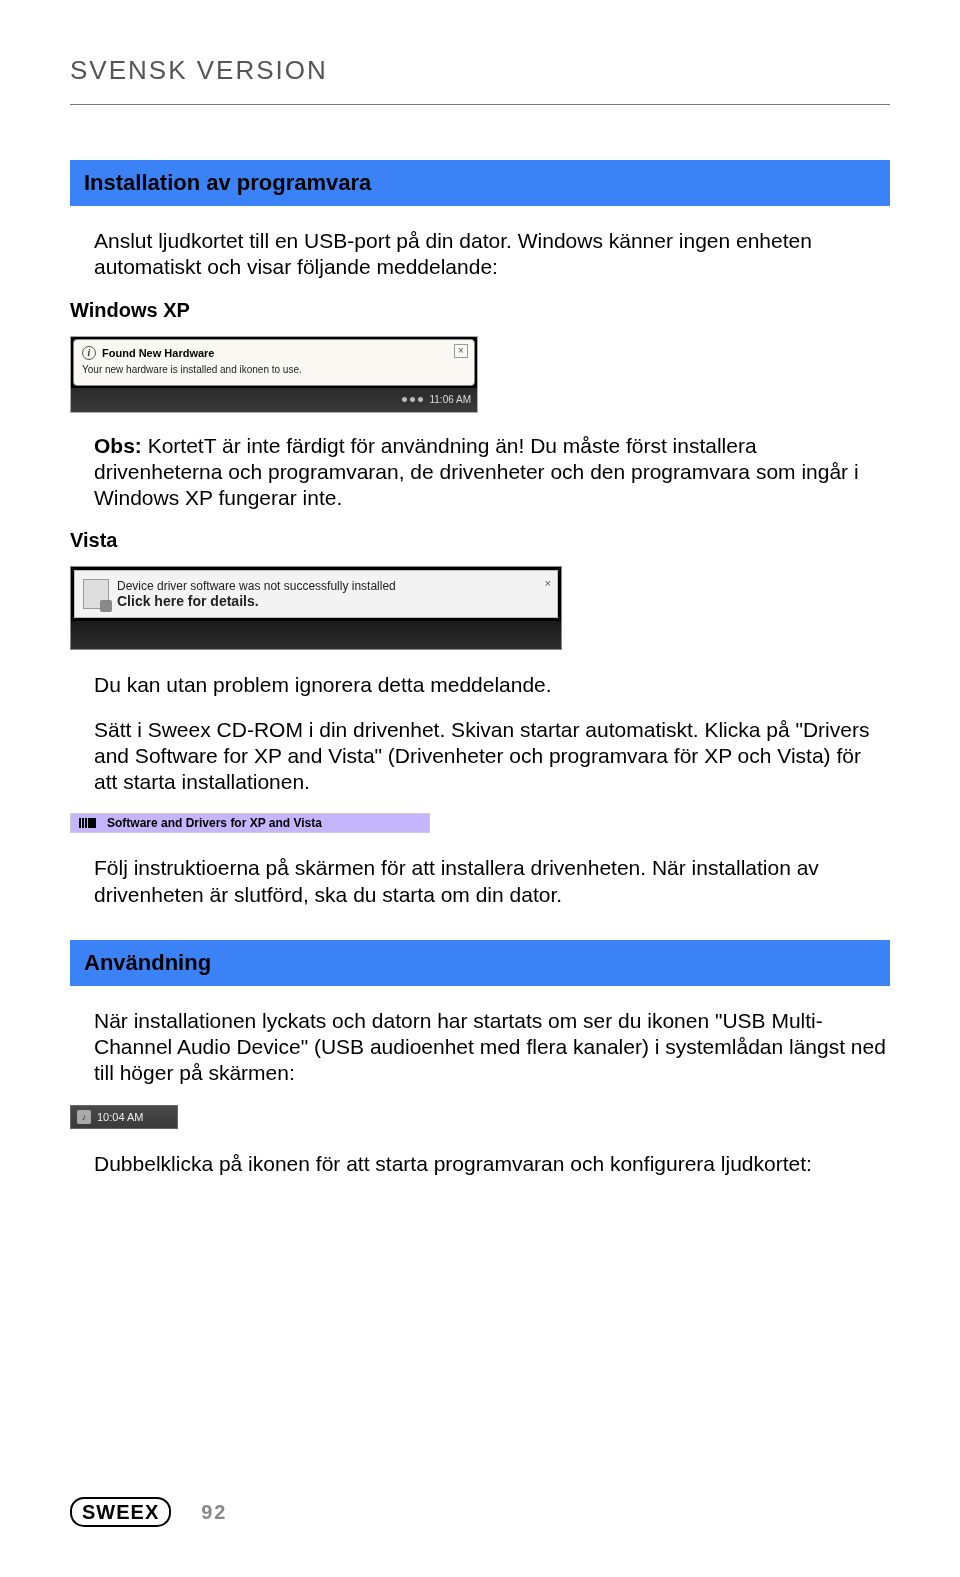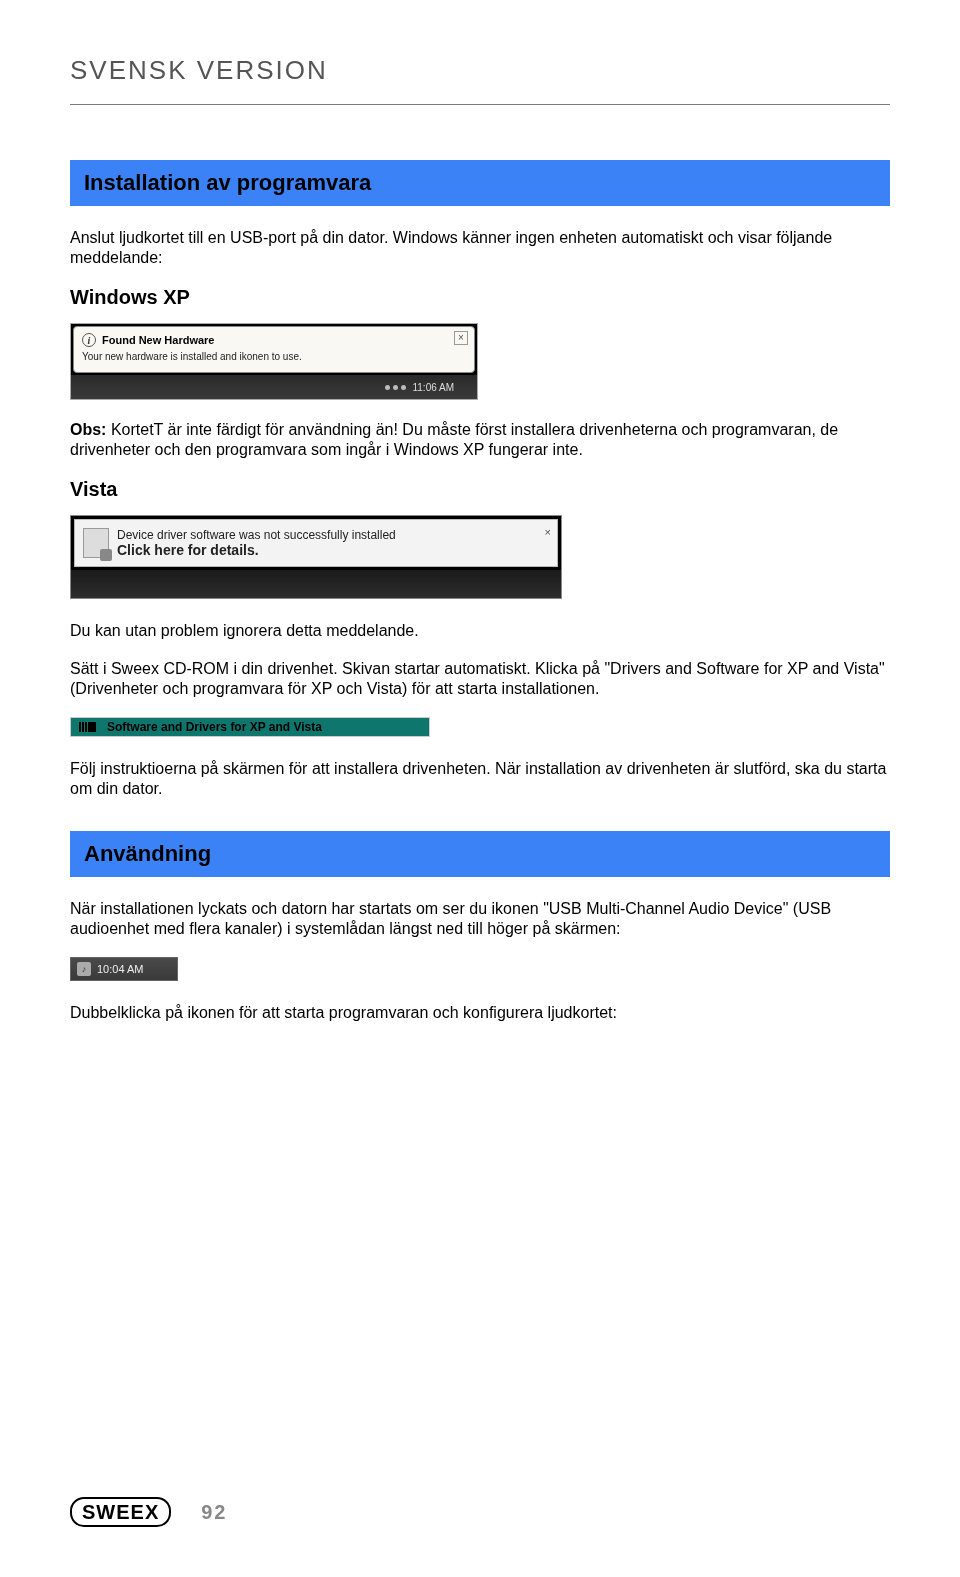--- a/index.html
+++ b/index.html
@@ -26,25 +26,26 @@
   }
   .section-bar {
     background: #3b82f6;
     padding: 10px 14px;
     font-size: 22px;
     font-weight: 700;
     color: #000;
     margin-bottom: 22px;
   }
   .body-text {
-    font-size: 16px;
+    font-size: 21px;
     line-height: 1.25;
     font-weight: 300;
     margin-bottom: 18px;
     font-stretch: condensed;
+    margin-left: 24px;
   }
   .subhead {
     font-size: 20px;
     font-weight: 700;
     margin-bottom: 14px;
   }
   .obs-line b { font-weight: 700; }
   
   .xp-bubble-wrap {
     width: 408px;
@@ -81,21 +82,21 @@
     font-size: 10px; line-height: 12px; text-align: center;
     color: #555;
   }
   .xp-bubble .sub {
     font-size: 10px; margin-top: 4px; color: #222;
   }
   .xp-tray {
     background: linear-gradient(#2a2a2a,#3a3a3a);
     height: 24px;
     display: flex; justify-content: flex-end; align-items: center;
-    padding-right: 23px; gap: 6px;
+    padding-right: 6px; gap: 6px;
   }
   .xp-tray .dots { display:flex; gap:3px; }
   .xp-tray .dot { width:5px; height:5px; background:#bbb; border-radius:50%; }
   .xp-tray .clock {
     color: #ddd; font-size: 10px; font-family: Tahoma, Arial, sans-serif;
   }
   
   .vista-wrap {
     width: 492px;
     background: #000;
@@ -126,21 +127,21 @@
     position: absolute; right: 6px; top: 6px;
     font-size: 11px; color:#555;
   }
   .vista-tray {
     height: 28px;
     background: linear-gradient(#1a1a1a,#2e2e2e);
   }
   
   .menu-item-mock {
     width: 360px;
-    background: #0f766e;
+    background: #c4b5fd;
     border: 1px solid #ccc;
     display: flex; align-items: center;
     gap: 10px;
     padding: 2px 8px;
     margin-bottom: 22px;
     font-family: Tahoma, Arial, sans-serif;
   }
   .menu-item-mock .cd-icon {
     width: 18px; height: 14px;
     display:inline-flex; align-items:center;

